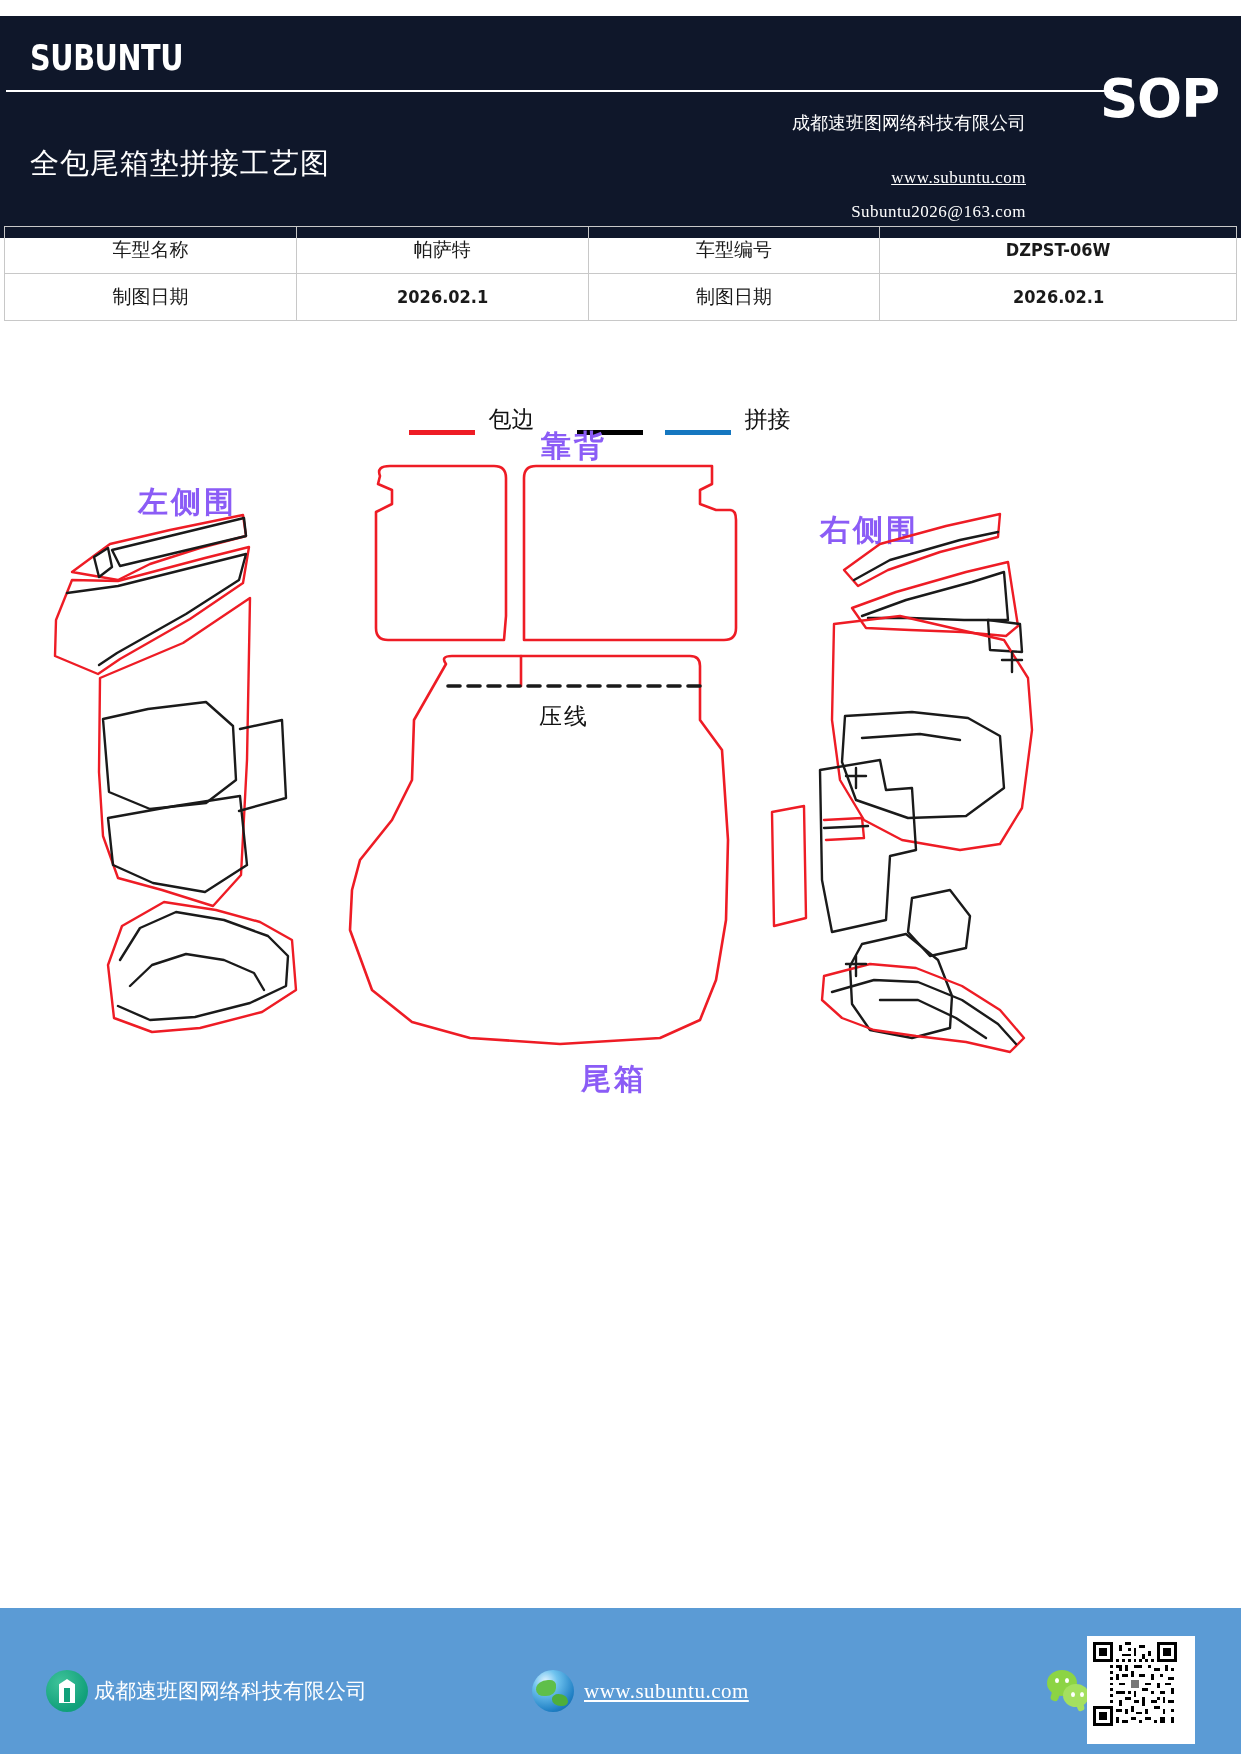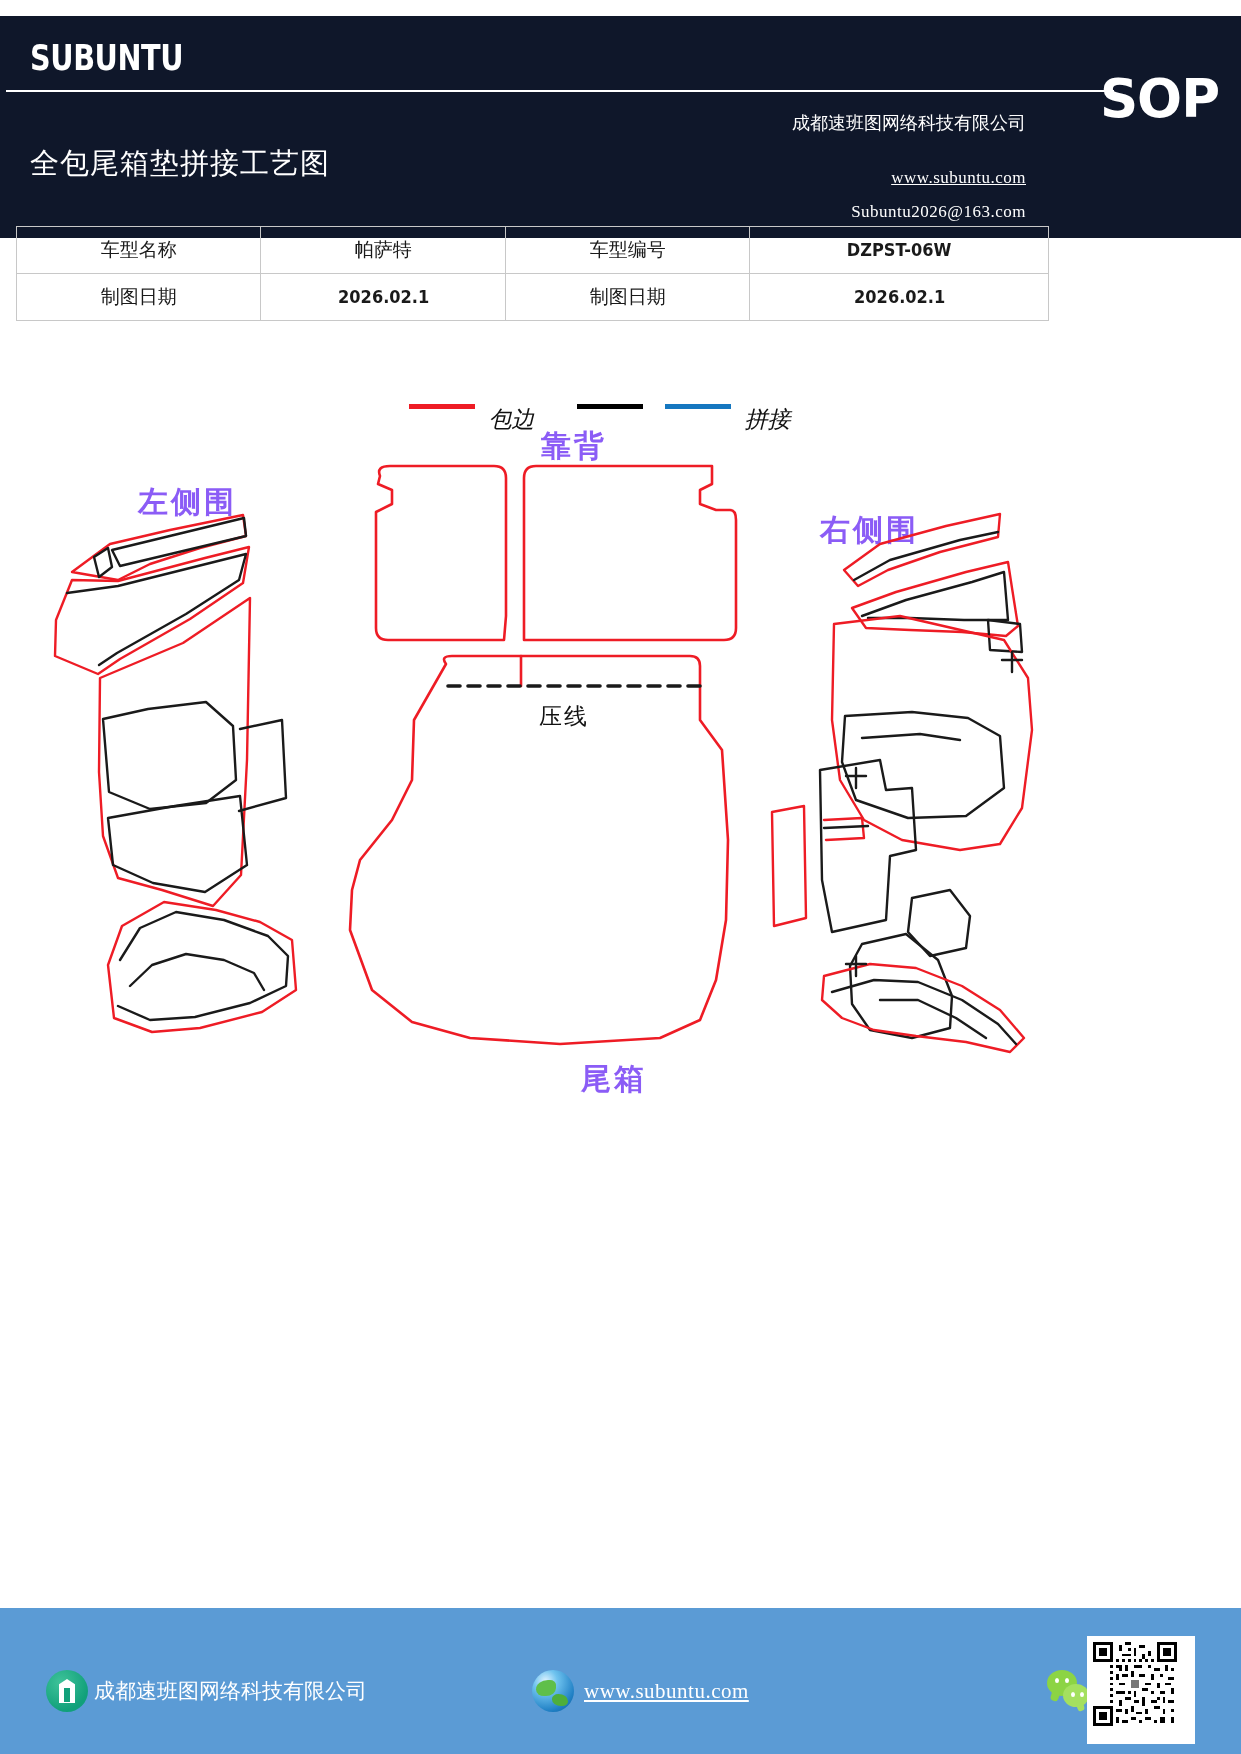--- a/index.html
+++ b/index.html
@@ -92,23 +92,23 @@
     font-family: "DejaVu Sans", sans-serif;
     font-weight: 700;
     font-size: 53px;
     letter-spacing: -1px;
     line-height: 1;
   }
 
   
   .info-table {
     position: absolute;
-    left: 16px;
+    left: 4px;
     top: 226px;
-    width: 1033px;
+    width: 1233px;
     border-collapse: collapse;
     table-layout: fixed;
   }
   .info-table td {
     border: 1px solid #c8c8c8;
     height: 46px;
     text-align: center;
     vertical-align: middle;
     font-size: 19px;
     color: #1a1a1a;
@@ -139,22 +139,21 @@
     top: 404px;
     left: 0;
     width: 1241px;
     display: flex;
     justify-content: center;
     align-items: center;
     gap: 0px;
   }
   .legend-item {
     display: flex;
-    align-items: flex-start;
-    font-style: italic;
+    align-items: flex-end;
   }
   .legend-swatch {
     width: 66px;
     height: 5px;
     display: inline-block;
   }
   .legend-label {
     font-size: 23px;
     color: #111;
     margin-left: 14px;

